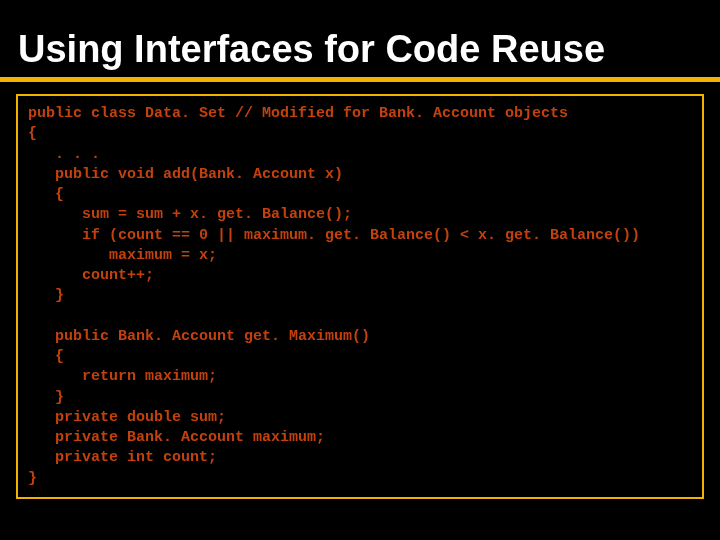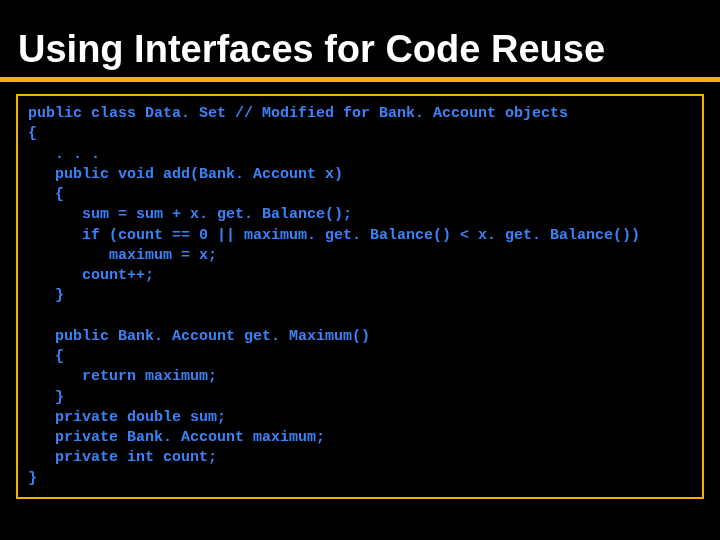--- a/index.html
+++ b/index.html
@@ -32,21 +32,21 @@
     width: 100%;
   }
   .code-box {
     border: 2px solid #f2b300;
     margin: 12px 16px 0 16px;
     padding: 8px 10px 8px 10px;
     box-sizing: border-box;
   }
   pre.code {
     margin: 0;
-    color: #3b82f6;
+    color: #c2410c;
     font-family: "Courier New", Courier, monospace;
     font-size: 15px;
     font-weight: bold;
     line-height: 1.35;
     white-space: pre;
   }
 </style>
 </head>
 <body>
 

